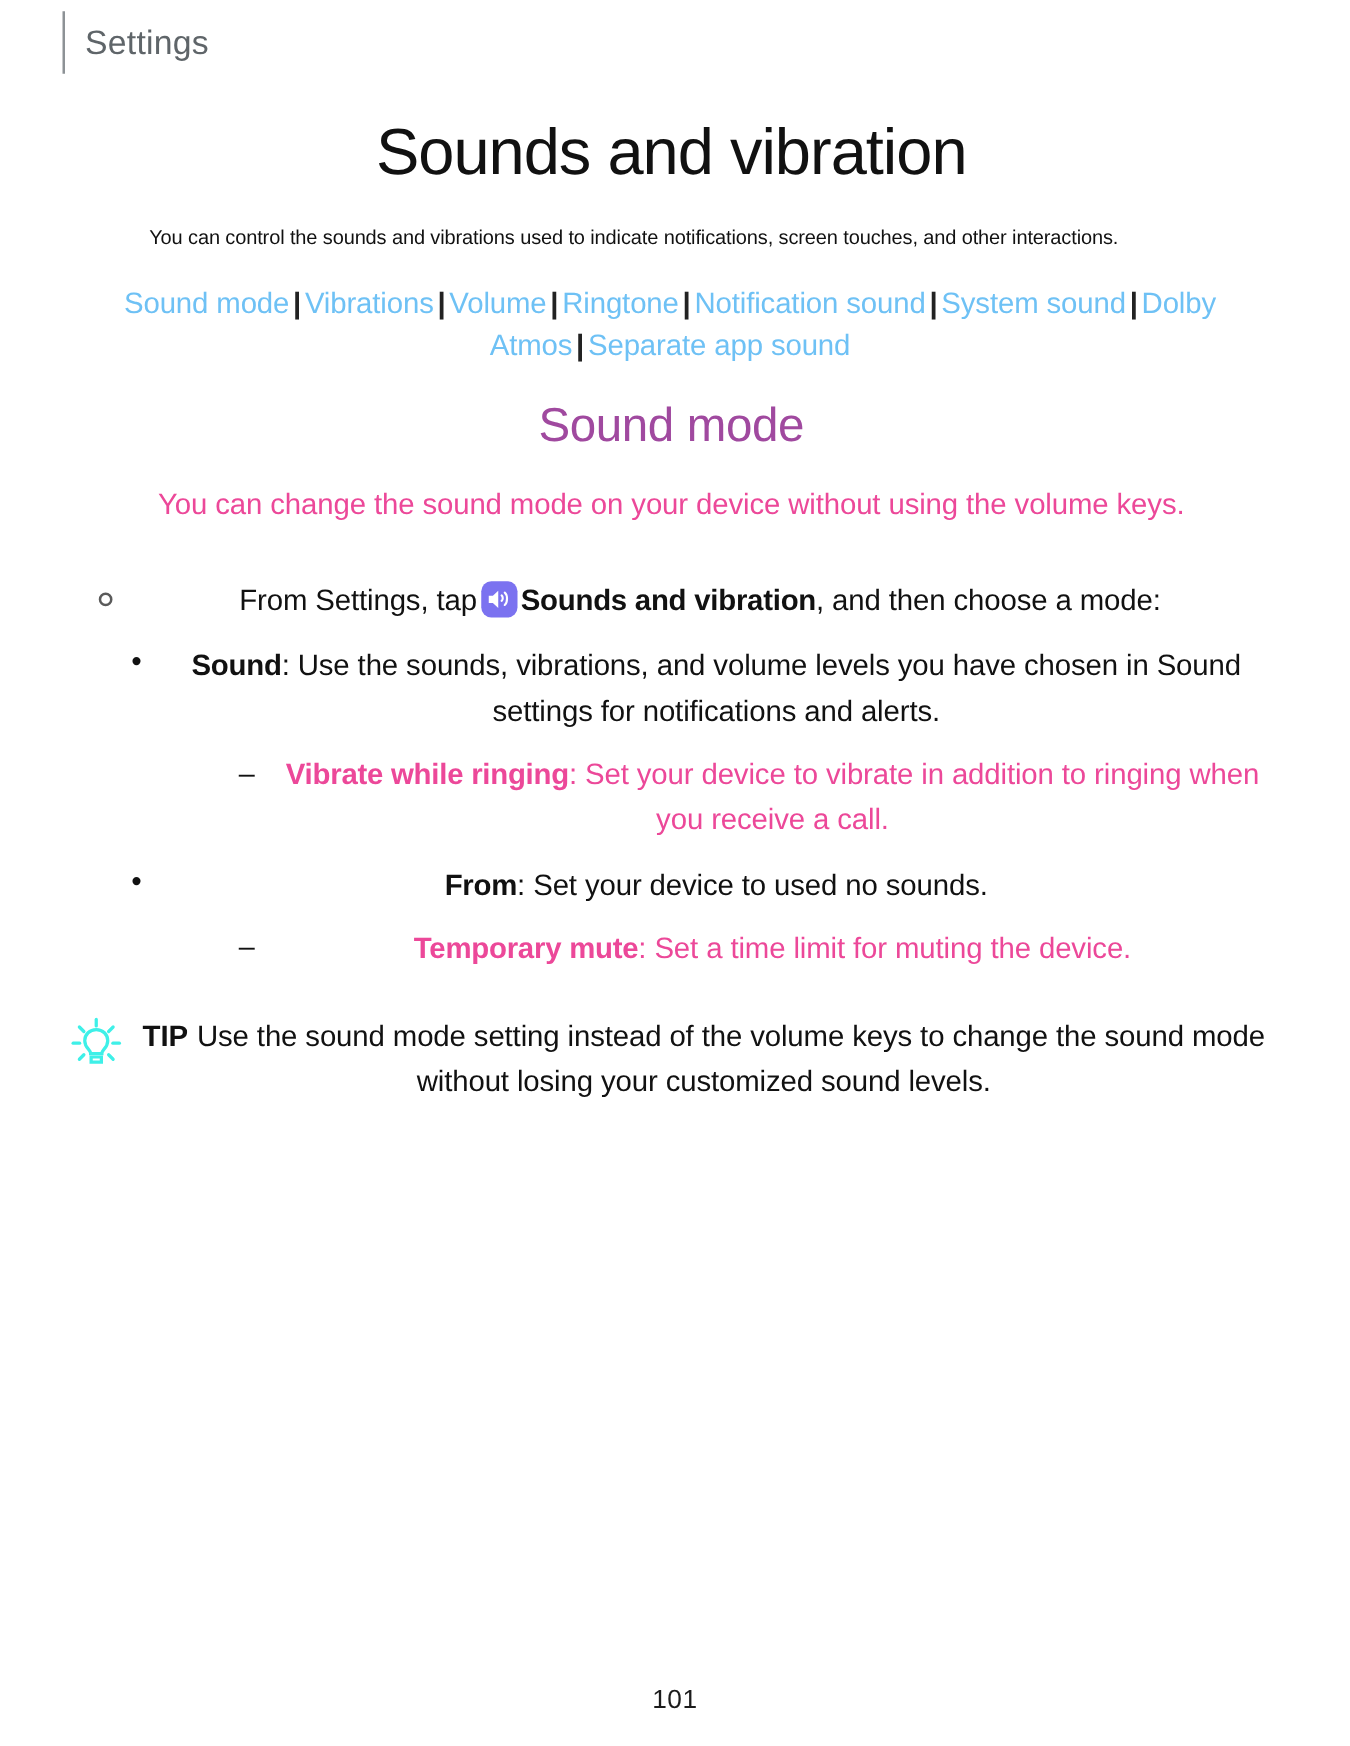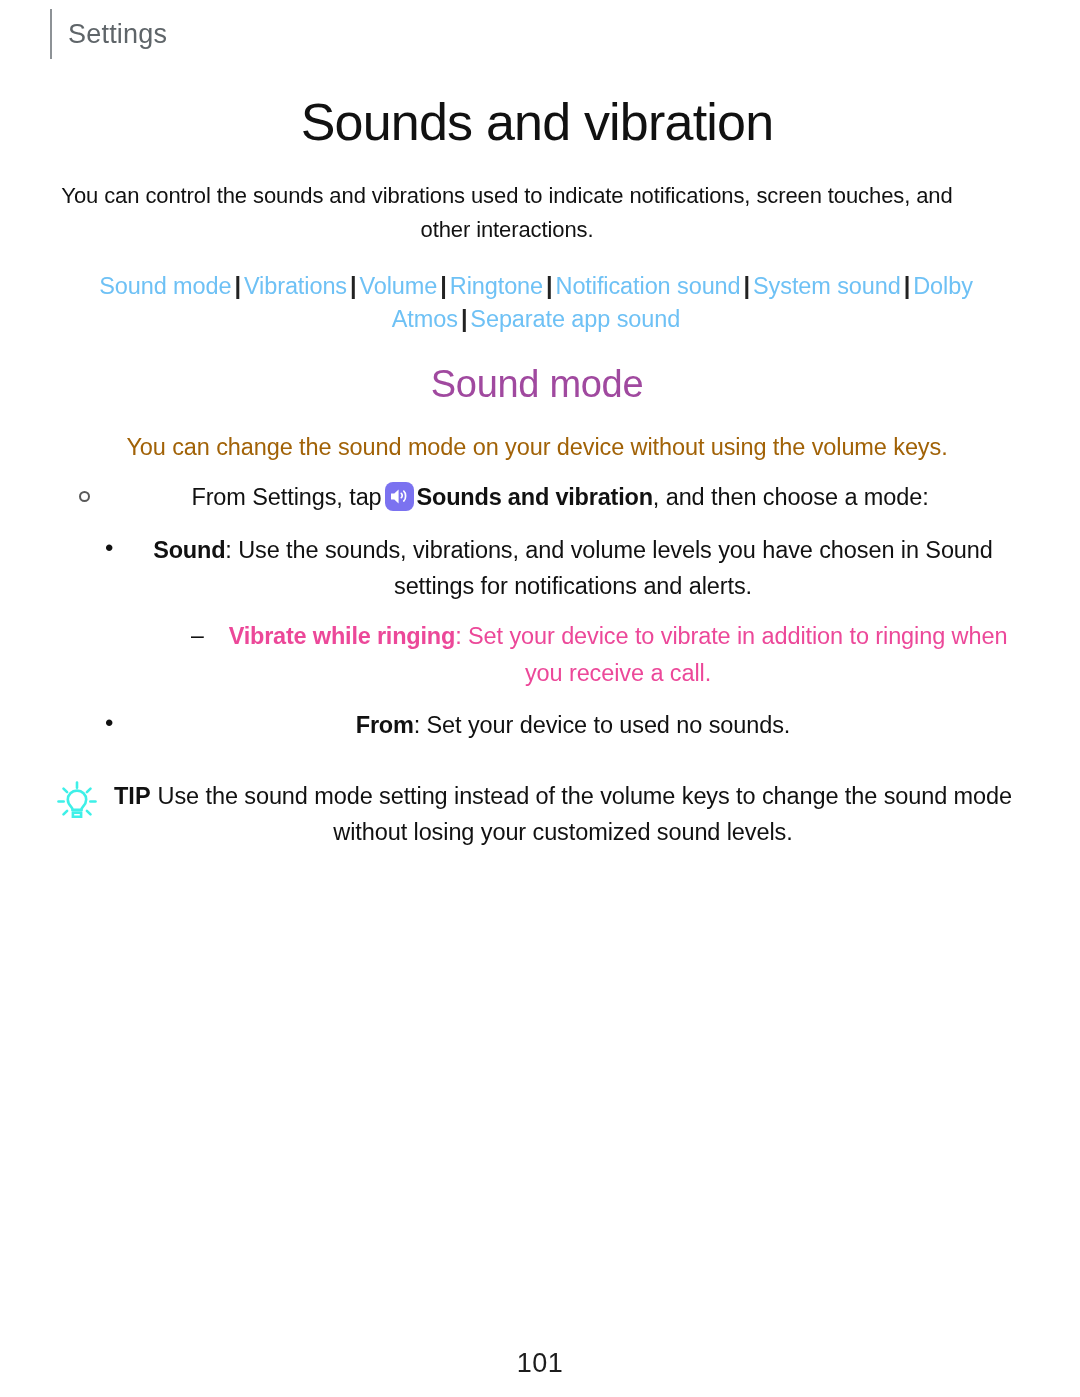--- a/index.html
+++ b/index.html
@@ -59,21 +59,21 @@
     margin: 0;
     font-size: 52px;
     font-weight: 400;
     letter-spacing: -0.8px;
     line-height: 1.18;
     color: #111111;
   }
 
   p.intro {
     margin: 26px 0 0 0;
-    font-size: 22px;
+    font-size: 16px;
     font-weight: 400;
     line-height: 1.55;
     letter-spacing: -0.1px;
     color: #111111;
     max-width: 900px;
   }
 
   
   .section-links {
     margin: 22px 0 0 4px;
@@ -100,26 +100,26 @@
     letter-spacing: -0.3px;
     line-height: 1.2;
     color: #a0499f;
   }
 
   p.section-intro {
     margin: 22px 0 0 0;
     font-size: 23.5px;
     line-height: 1.5;
     letter-spacing: -0.1px;
-    color: #a16207;
+    color: #ec4899;
   }
 
   
   .step-list {
-    margin: 14px 0 0 0;
+    margin: 40px 0 0 0;
     padding: 0;
     list-style: none;
   }
   .step {
     position: relative;
     padding-left: 46px;
     font-size: 23.5px;
     line-height: 1.55;
     letter-spacing: -0.1px;
     color: #111111;
@@ -224,21 +224,21 @@
     margin-right: 7px;
   }
 
   
   .page-number {
     position: absolute;
     left: 0;
     right: 0;
     top: 1348px;
     text-align: center;
-    font-size: 27px;
+    font-size: 21px;
     color: #1c1c1c;
     letter-spacing: 0.5px;
   }
 </style>
 </head>
 <body>
 
 <div class="page">
 
   <div class="running-header">
@@ -279,20 +279,27 @@
             <li>
               <b>Vibrate while ringing</b><span>: Set your device to vibrate in addition to ringing when you receive a call.</span>
             </li>
           </ul>
         </div>
       </li>
 
 
       <li>
         <b>From</b><span>: Set your device to used no sounds.</span>
+        <div class="sub-wrap">
+          <ul class="level2">
+            <li>
+              <b>Temporary mute</b><span>: Set a time limit for muting the device.</span>
+            </li>
+          </ul>
+        </div>
       </li>
 
     </ul>
 
     <div class="tip">
       <span class="tip-icon">
         <svg width="48" height="46" viewBox="0 0 48 46" aria-hidden="true">
           <g stroke="#3ef0e8" stroke-width="2.6" fill="none" stroke-linecap="round">
             <path d="M24 4.5v5.2"></path>
             <path d="M10.5 10.6l3.6 3.6"></path>

